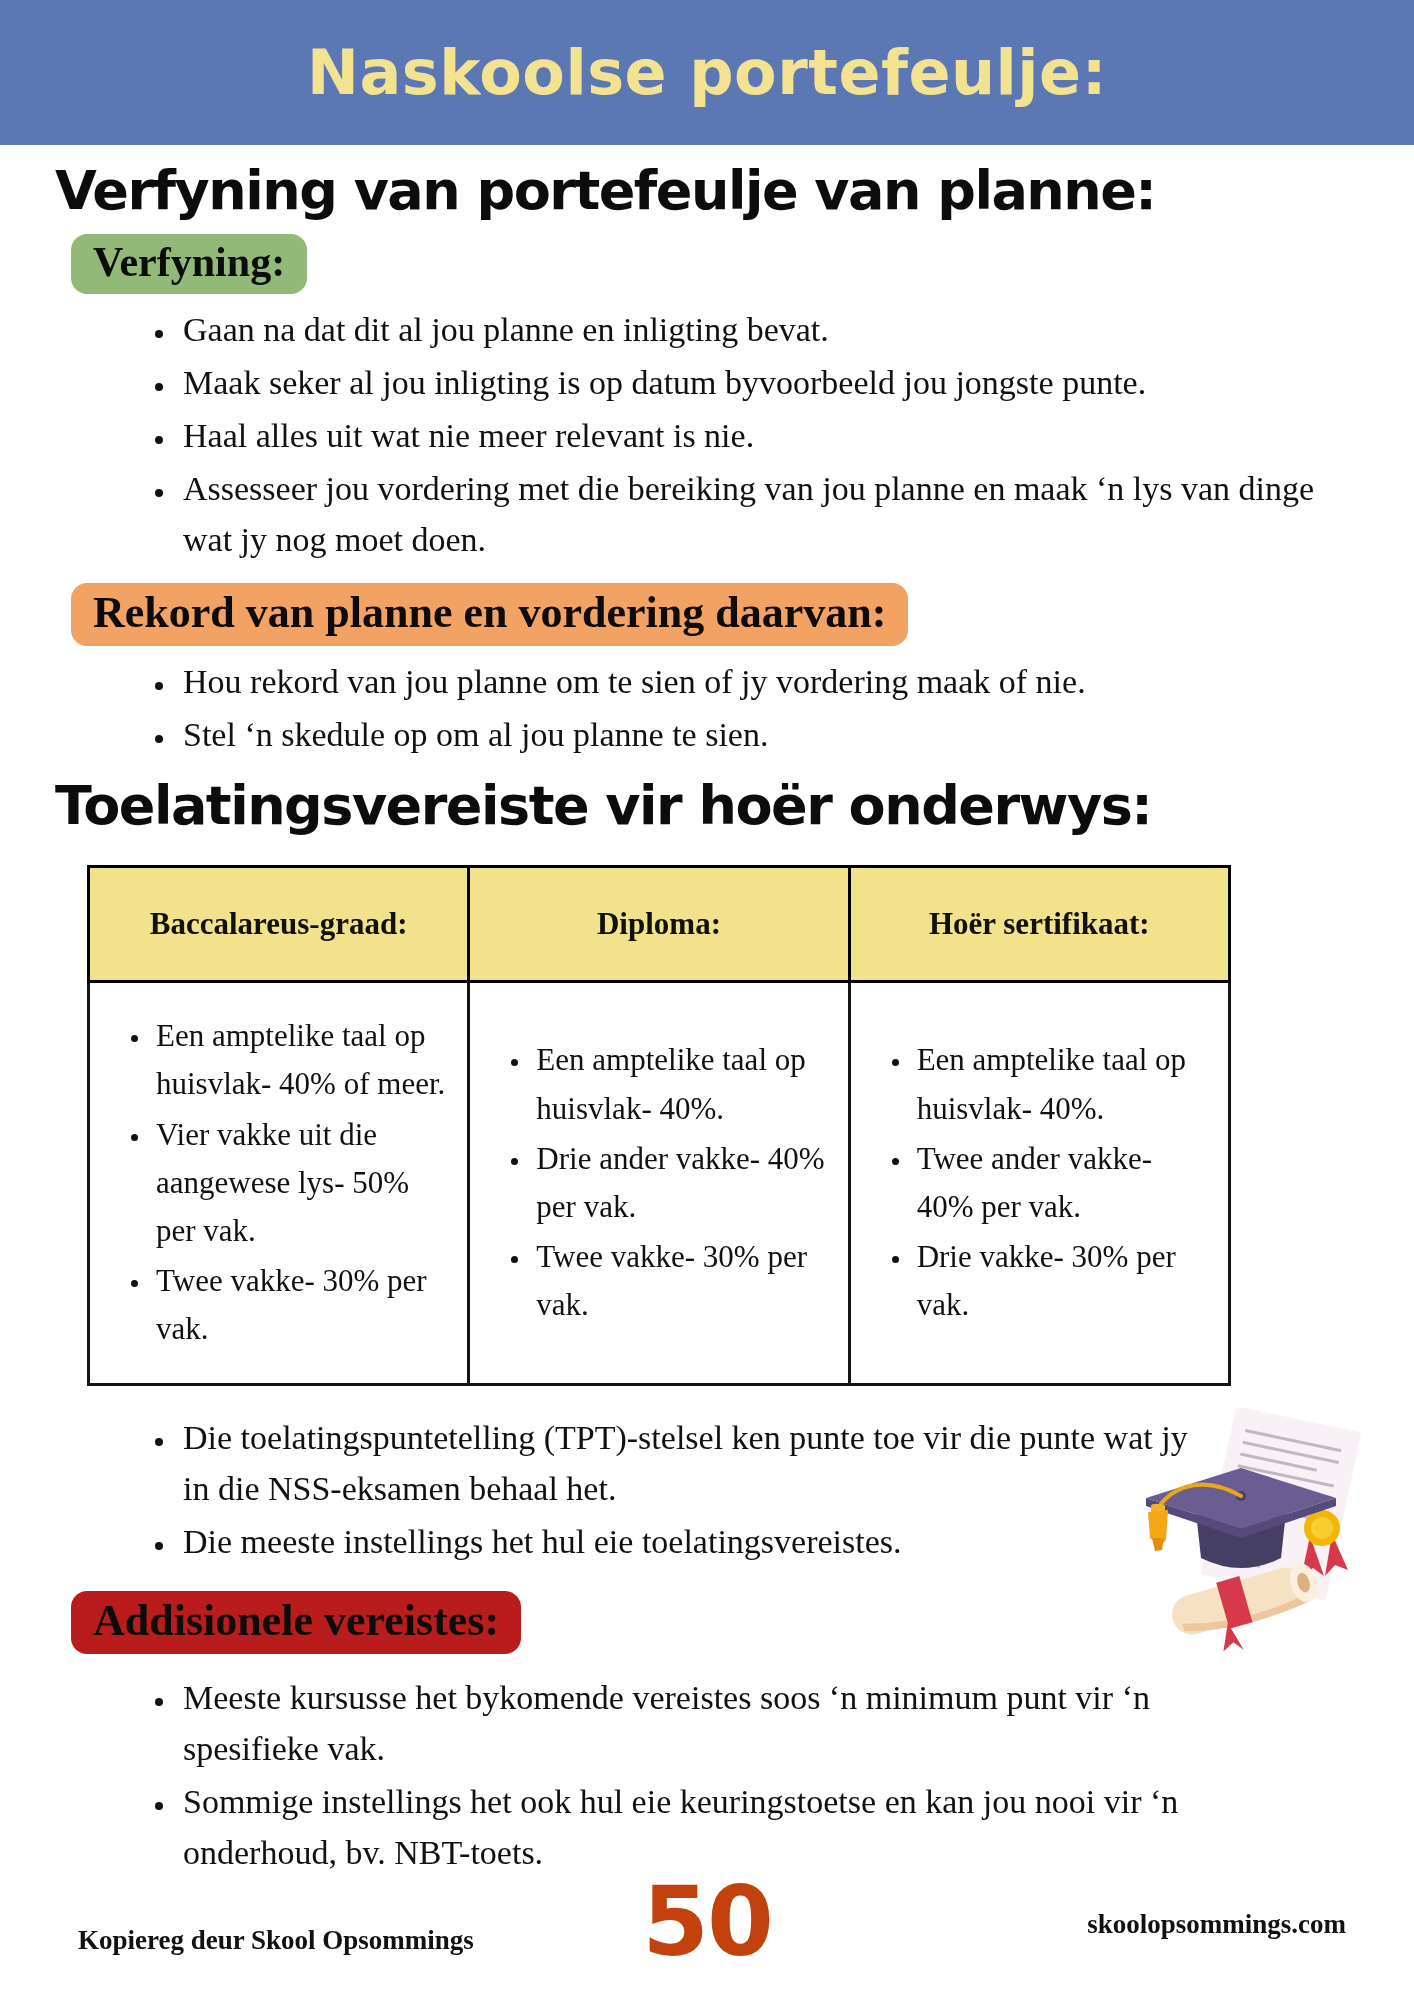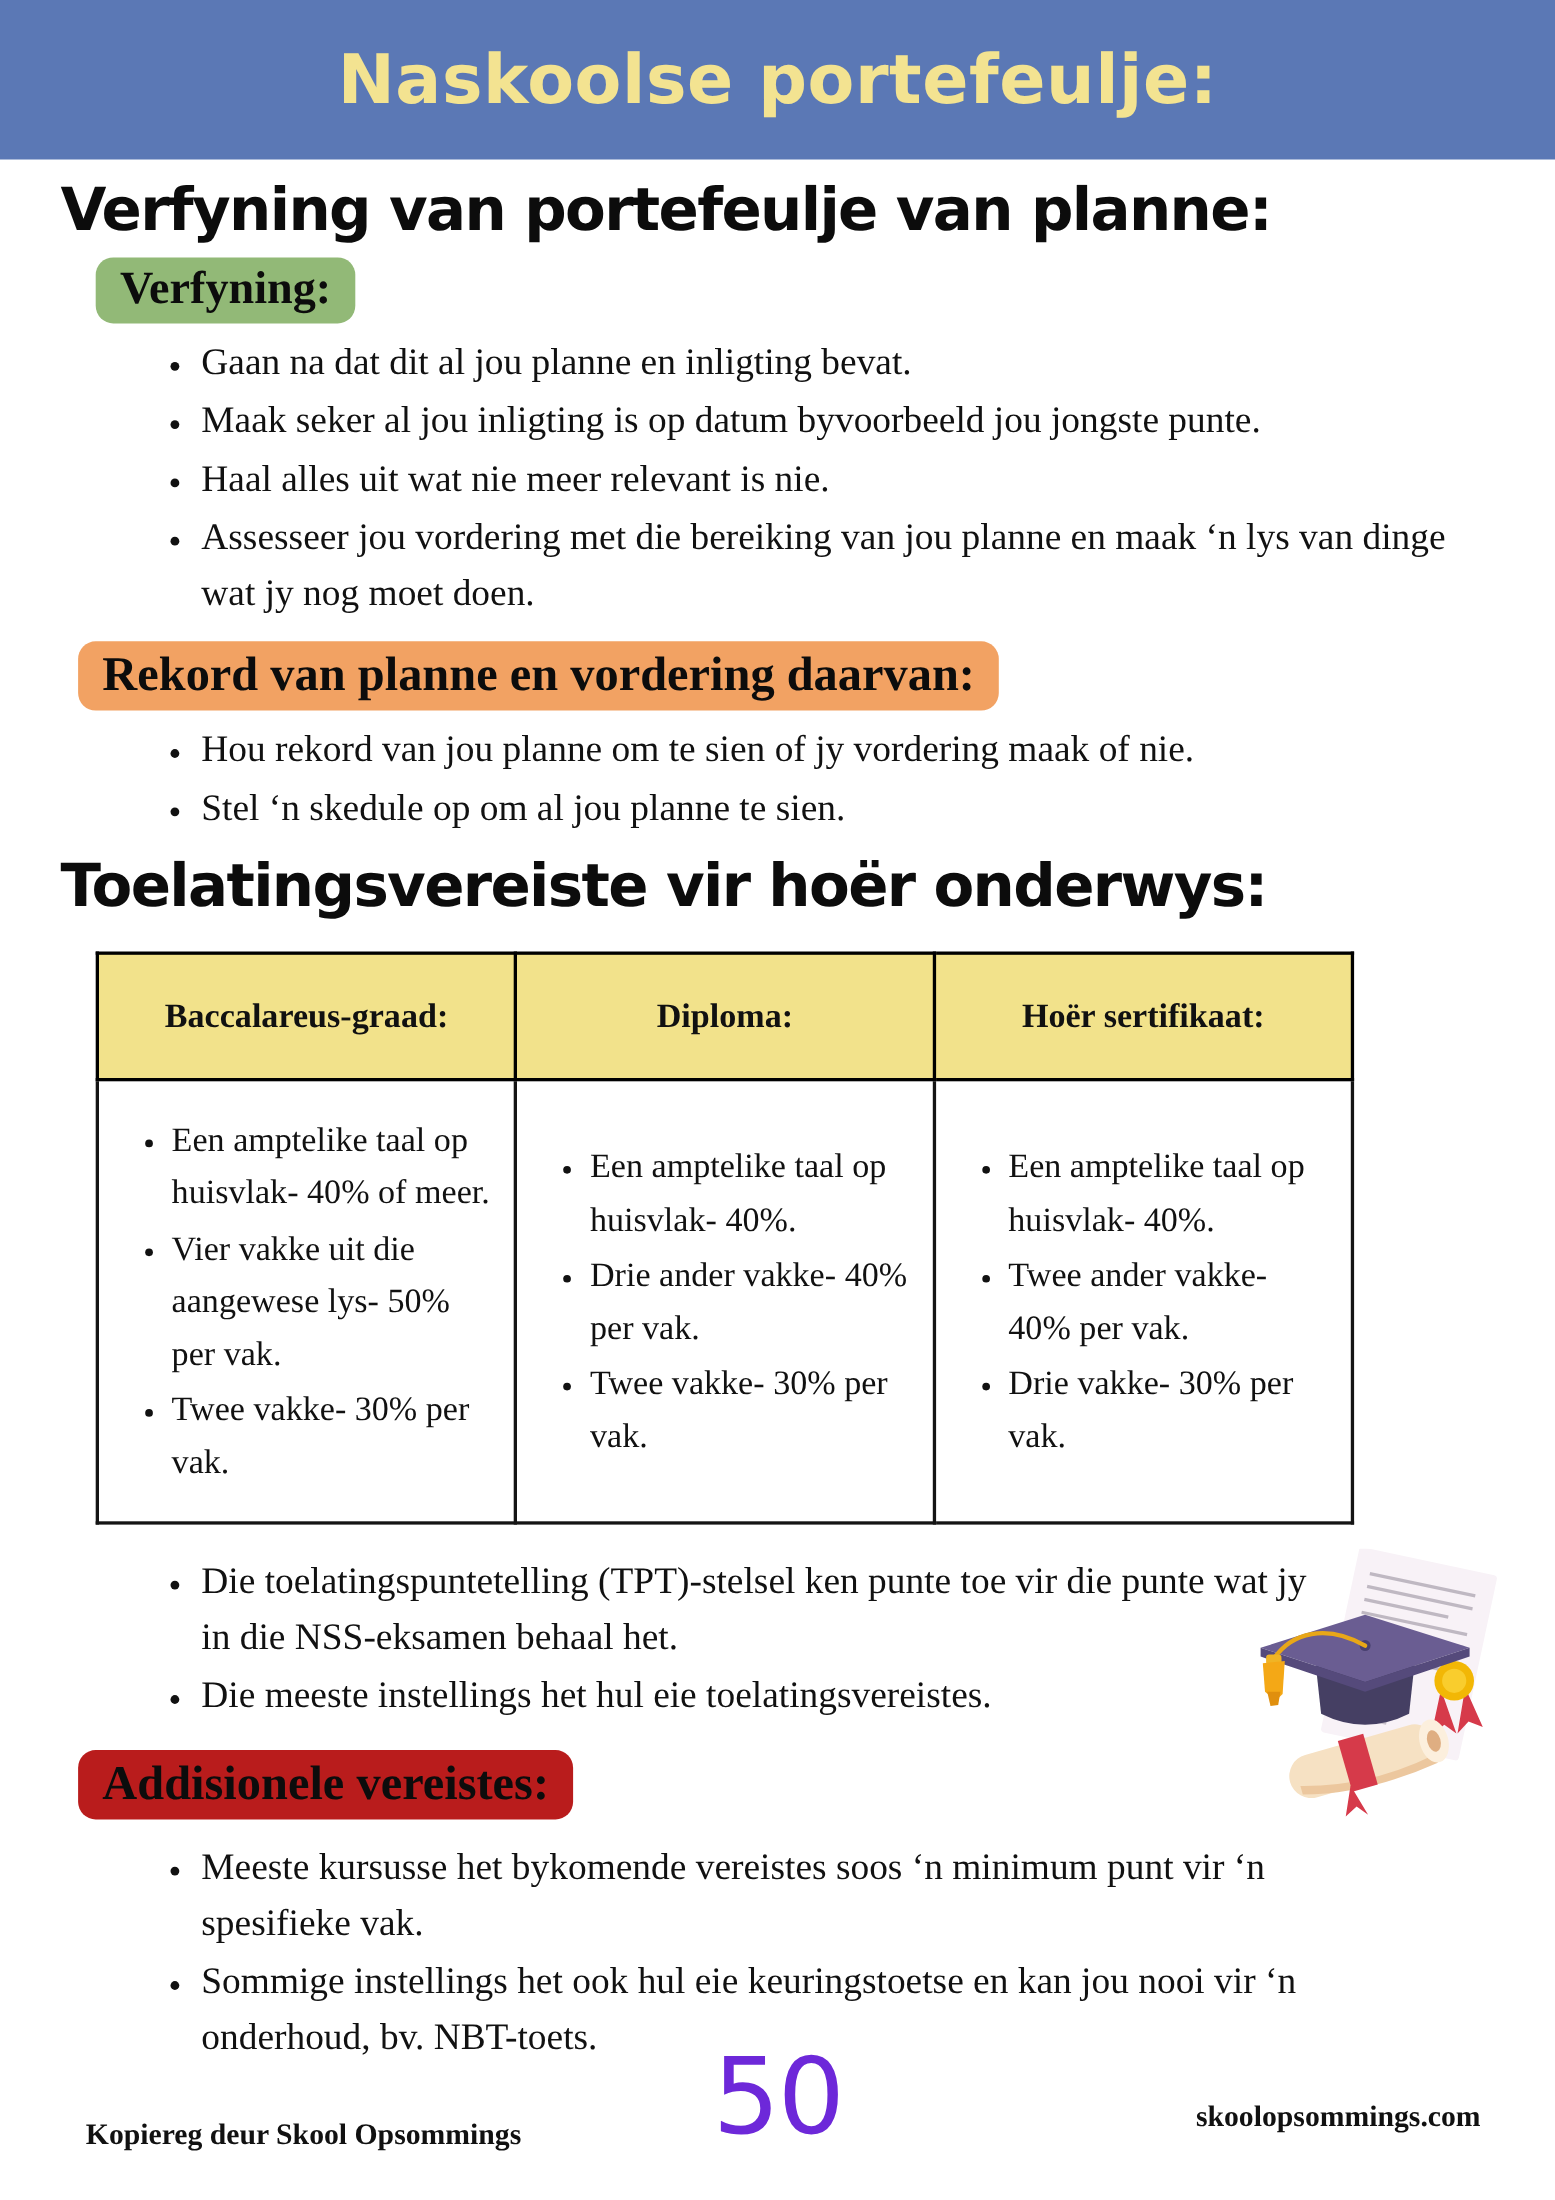--- a/index.html
+++ b/index.html
@@ -18,21 +18,21 @@
   
   .content{padding:0 55px;}
   .big-heading{
     font-family:"DejaVu Sans", sans-serif;font-weight:bold;font-size:54px;
     letter-spacing:-1.5px;color:#0c0c0c;margin:14px 0 4px 0;line-height:1.2;
   }
   .pill{
     display:inline-block;border-radius:16px;padding:4px 22px 8px 22px;
     font-weight:bold;color:#0c0c0c;
   }
-  .pill-green{background:#92b977;font-size:42px;margin:6px 0 0 32px;}
+  .pill-green{background:#92b977;font-size:42px;margin:6px 0 0 16px;}
   .pill-orange{background:#f2a263;font-size:44px;margin:10px 0 0 16px;}
   .pill-red{background:#b91c1c;font-size:44px;margin:16px 0 0 16px;}
   ul.bullets{
     margin:10px 0 8px 0;padding-left:122px;font-size:34px;line-height:1.5;
   }
   ul.bullets li{margin:2px 0;padding-left:6px;}
   ul.bullets li::marker{font-size:26px;}
   ul.tail{max-width:1020px;}
   
   table.req{
@@ -52,23 +52,23 @@
   
   .illus{position:absolute;left:1118px;top:1408px;width:256px;height:246px;}
   
   .footer-left{
     position:absolute;left:78px;bottom:44px;font-weight:bold;font-size:27px;
   }
   .footer-right{
     position:absolute;right:68px;bottom:60px;font-weight:bold;font-size:27px;
   }
   .page-num{
-    position:absolute;left:0;right:0;bottom:38px;text-align:center;
-    font-family:"DejaVu Sans", sans-serif;font-weight:normal;font-size:96px;
-    letter-spacing:-2px;color:#6d28d9;
+    position:absolute;left:0;right:0;bottom:22px;text-align:center;
+    font-family:"DejaVu Sans", sans-serif;font-weight:bold;font-size:96px;
+    letter-spacing:-2px;color:#c2410c;
   }
 </style>
 </head>
 <body>
 
 <div class="band">
   <div class="title">Naskoolse portefeulje:</div>
 </div>
 
 <div class="content">

